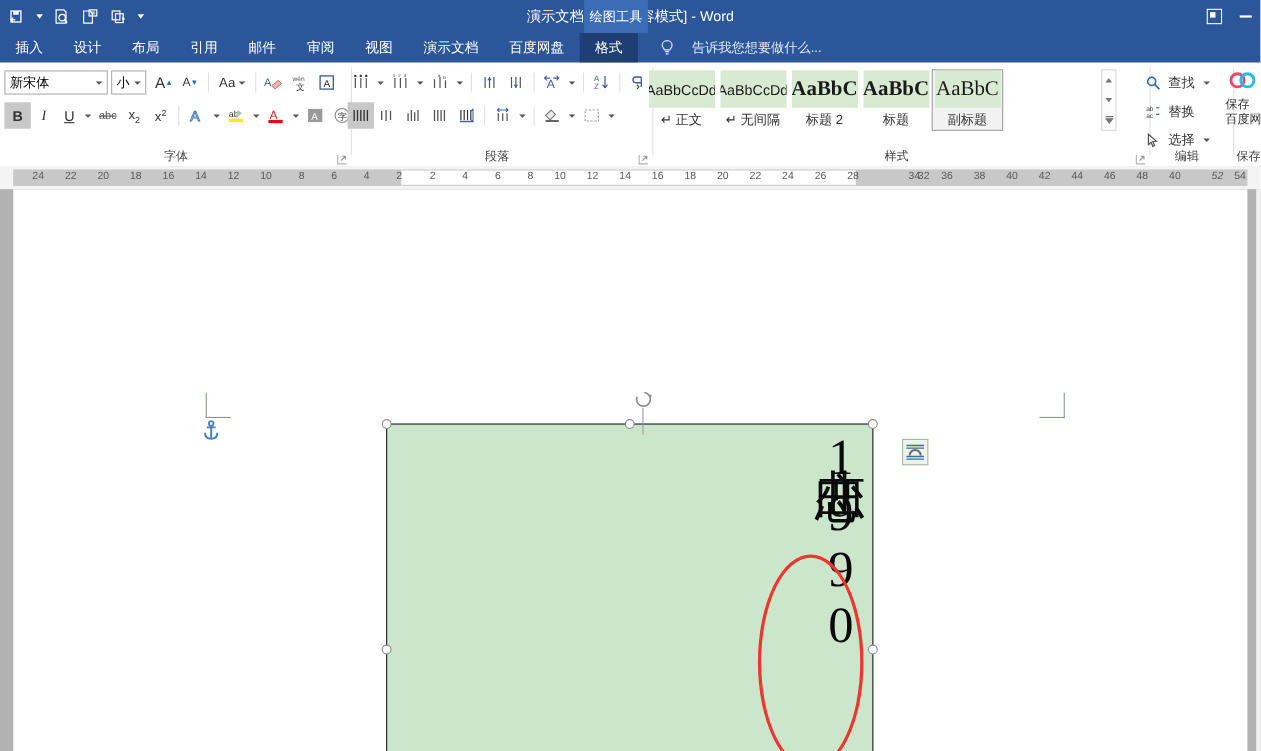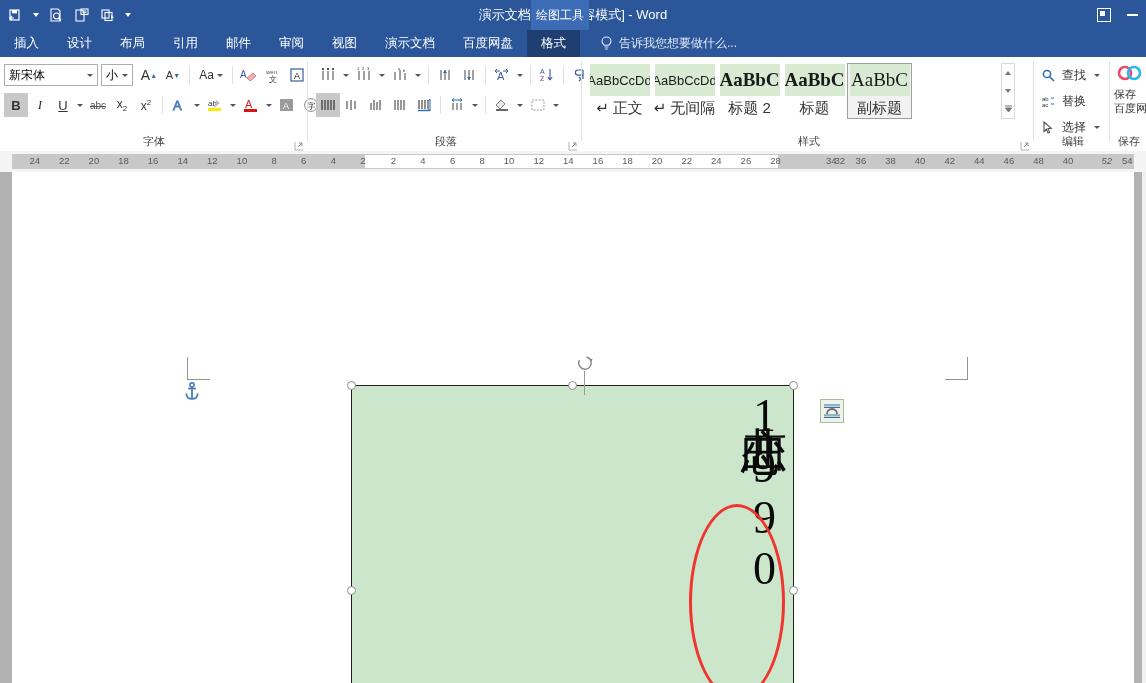--- a/index.html
+++ b/index.html
@@ -40,31 +40,31 @@
     position:absolute;left:0;top:30px;width:1146px;height:27px;
     background:#2b579a;
   }
   .tabs{position:absolute;left:0;top:0;height:27px;display:flex;align-items:stretch;}
   .tab{
     padding:0 14px;height:27px;line-height:27px;font-size:12.5px;color:#ffffff;
     cursor:pointer;white-space:nowrap;
   }
   .tab.active{background:#1f3f72;}
   .tellme{
-    position:absolute;left:600px;top:0;height:27px;display:flex;align-items:center;gap:6px;
+    position:absolute;left:600px;top:0;height:27px;display:flex;align-items:center;gap:16px;
     font-size:12px;color:#dfe7f3;cursor:pointer;
   }
   .bulb{display:block;}
 
   
   .ribbon{
     position:absolute;left:0;top:57px;width:1146px;height:94px;
     background:#ffffff;border-bottom:1px solid #d4d4d4;
   }
-  .grp{position:absolute;top:0;height:94px;}
+  .grp{position:absolute;top:0;height:94px;padding-left:12px;}
   .grp-label{
     position:absolute;bottom:2px;left:0;width:100%;text-align:center;
     font-size:11px;color:#444444;
   }
   .grp-sep{position:absolute;top:4px;width:1px;height:80px;background:#e2e2e2;}
   .dlg-launch{position:absolute;bottom:4px;right:4px;width:10px;height:10px;opacity:.65;}
 
   .row{position:absolute;left:0;display:flex;align-items:center;}
   .row1{top:6px;}
   .row2{top:36px;}
@@ -89,21 +89,21 @@
   .gallery{position:absolute;left:0;top:6px;display:flex;align-items:stretch;}
   .style-item{
     width:65px;height:56px;display:flex;flex-direction:column;align-items:center;
     cursor:pointer;box-sizing:border-box;border:1px solid transparent;
   }
   .style-item.sel{border:1px solid #a0a0a0;background:#f2f2f2;}
   .style-prev{
     width:60px;height:34px;background:#d9ead3;display:flex;align-items:center;justify-content:center;
     overflow:hidden;color:#1a1a1a;
   }
-  .style-name{font-size:15px;color:#333333;margin-top:3px;white-space:nowrap;text-align:center;}
+  .style-name{font-size:12px;color:#333333;margin-top:3px;white-space:nowrap;text-align:center;}
   .gal-scroll{width:14px;display:flex;flex-direction:column;justify-content:space-between;
     border:1px solid #d9d9d9;box-sizing:border-box;background:#fdfdfd;}
   .gal-btn{height:18px;display:flex;align-items:center;justify-content:center;cursor:pointer;}
 
   .edit-item{display:flex;align-items:center;gap:5px;height:24px;cursor:pointer;font-size:12px;color:#333333;}
 
   
   .ruler{
     position:absolute;left:0;top:151px;width:1146px;height:21px;background:#f4f4f4;
     border-bottom:1px solid #e0e0e0;

